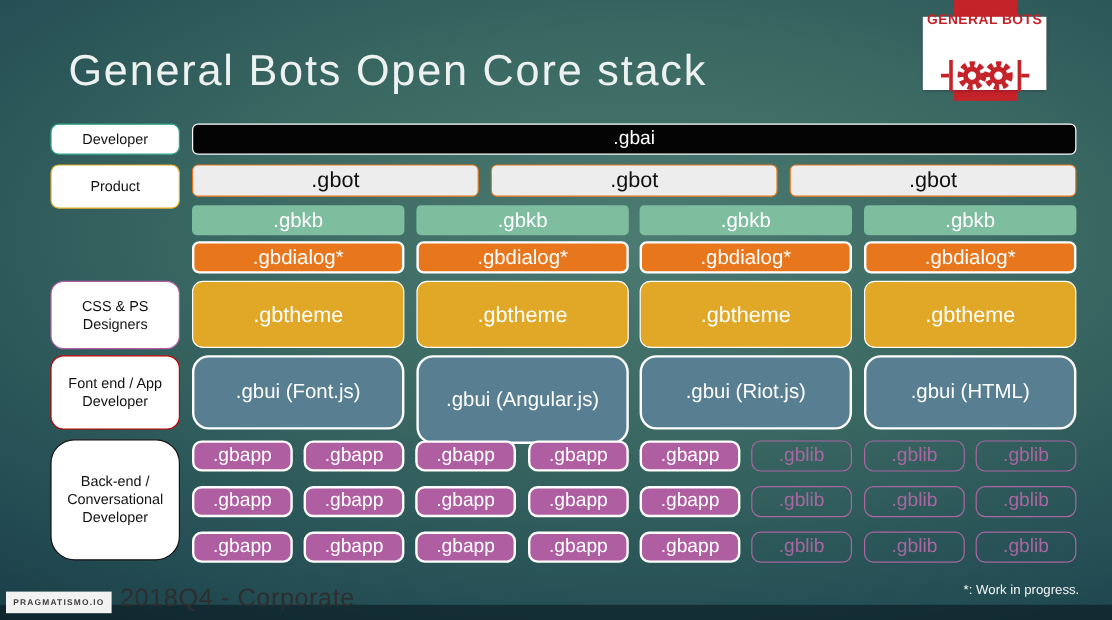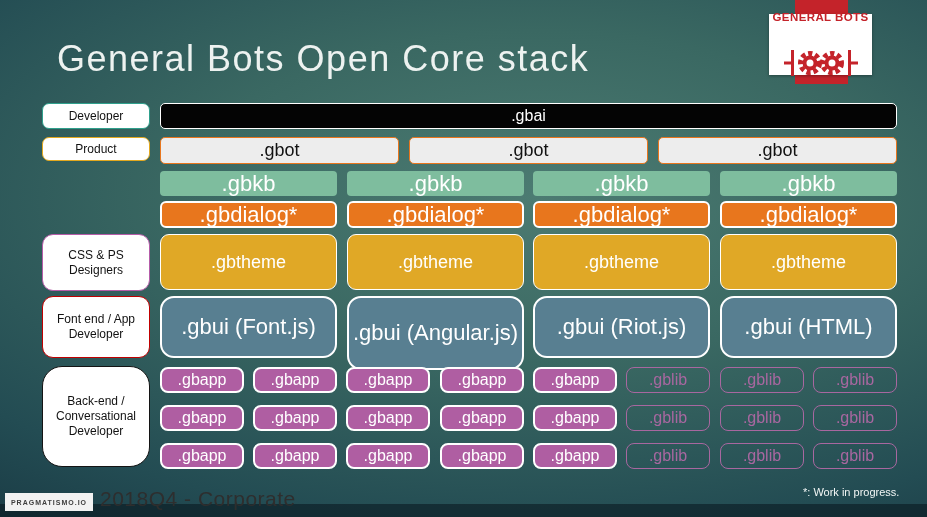--- a/index.html
+++ b/index.html
@@ -25,21 +25,21 @@
   .logo-gears{margin-top:1px;line-height:0;}
   
   .role{
     left:42px;width:108px;background:#FFFFFF;color:#121212;
     display:flex;align-items:center;justify-content:center;text-align:center;
     font-size:12px;line-height:1.25;padding:2px 5px;border-radius:7px;
   }
   
   .box{
     display:flex;align-items:center;justify-content:center;text-align:center;
-    color:#FFFFFF;font-size:22px;border-radius:5px;white-space:nowrap;
+    color:#FFFFFF;font-size:17px;border-radius:5px;white-space:nowrap;
   }
   .gbai{background:#040404;border:1.5px solid #FFFFFF;font-size:16px;border-radius:5px;}
   .gbot{background:#EDEDED;border:1.5px solid #E8761D;color:#111111;font-size:18px;border-radius:5px;}
   .gbkb{background:#7EBD9E;border-radius:4px;}
   .gbdialog{background:#E8761D;border:2px solid #FFFFFF;border-radius:6px;}
   .gbtheme{background:#E0A826;border:1.5px solid #FFFFFF;border-radius:9px;font-size:18px;}
   .gbui{background:#587F91;border:2px solid #FFFFFF;border-radius:14px;}
   .gbapp{background:#AF5EA2;border:2px solid #FFFFFF;border-radius:8px;font-size:16px;}
   .gblib{background:transparent;border:1.5px solid #A867A0;color:#A867A0;border-radius:8px;font-size:16px;}
   
@@ -72,21 +72,21 @@
           <circle cx="48" cy="16" r="9.5" stroke-width="5" stroke-dasharray="4.2 2.9"></circle>
           <circle cx="48" cy="16" r="5.5" stroke-width="4"></circle>
           <line x1="65.5" y1="3" x2="65.5" y2="29" stroke-width="3"></line>
           <line x1="67" y1="16" x2="74" y2="16" stroke-width="3"></line>
         </g>
       </svg>
     </div>
   </div>
 
   <div class="abs role" style="top:103px;height:26px;border:1.5px solid #2FA08C;">Developer</div>
-  <div class="abs role" style="top:137px;height:24px;border:1.5px solid #E2A81F;">Product</div>
+  <div class="abs role" style="top:137px;height:37px;border:1.5px solid #E2A81F;">Product</div>
   <div class="abs role" style="top:234px;height:57px;border:1.5px solid #B55CA8;border-radius:11px;">CSS &amp; PS Designers</div>
   <div class="abs role" style="top:296px;height:62px;border:1.5px solid #C00000;border-radius:11px;">Font end / App Developer</div>
   <div class="abs role" style="top:366px;height:101px;border:1.5px solid #141414;border-radius:20px;">Back-end / Conversational Developer</div>
 
   <div class="abs box gbai" style="left:160px;top:103px;width:737px;height:26px;">.gbai</div>
 
   <div class="abs box gbot" style="left:160px;top:137px;width:239px;height:27px;">.gbot</div>
   <div class="abs box gbot" style="left:409px;top:137px;width:239px;height:27px;">.gbot</div>
   <div class="abs box gbot" style="left:658px;top:137px;width:239px;height:27px;">.gbot</div>
 

